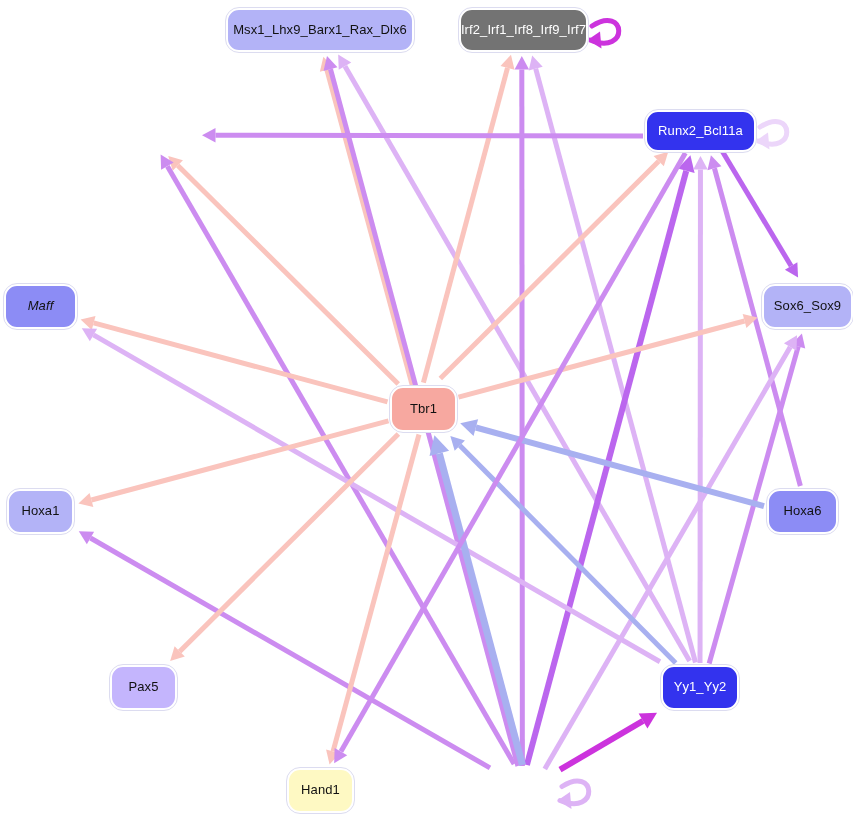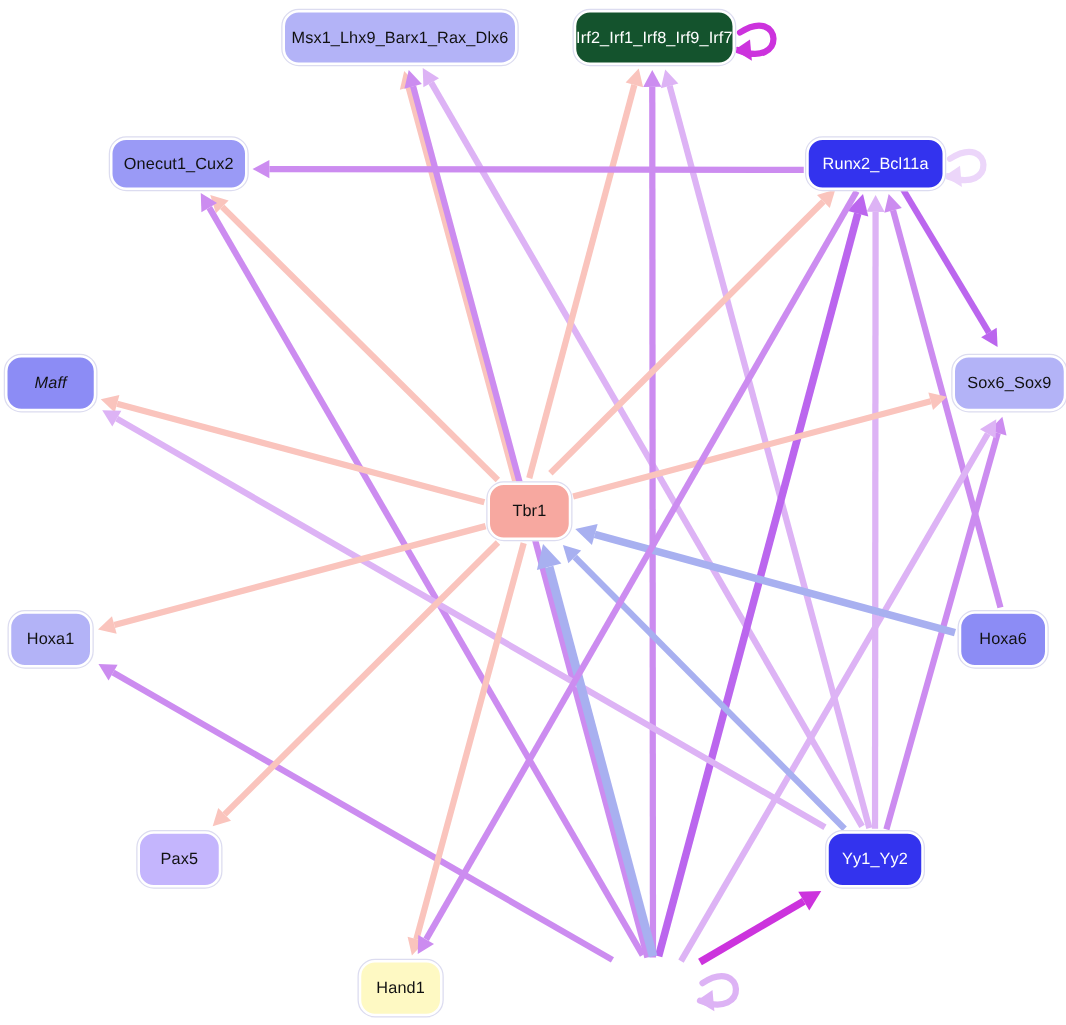--- a/index.html
+++ b/index.html
@@ -179,25 +179,22 @@
       </g>
       <g>
         <path d="M 562 786.5 C 596 764.5, 600 816.5, 560 800.5" fill="none" stroke="#ddb3f5" stroke-width="5" stroke-linecap="round"></path>
         <polygon points="570,792 557.5,800.5 571.5,809" fill="#ddb3f5"></polygon>
       </g>
     </svg>
   <div id="node-layer">
       <div class="node" style="left: 226px; top: 8px; width: 188px; height: 44px; background: rgb(179, 179, 247); color: rgb(17, 17, 17);">
         <span class="node-label">Msx1_Lhx9_Barx1_Rax_Dlx6</span>
       </div>
-      <div class="node" style="left: 459px; top: 8px; width: 129px; height: 44px; background: #14532d; color: rgb(255, 255, 255);">
+      <div class="node" style="left: 459px; top: 8px; width: 129px; height: 44px; background: #737373; color: rgb(255, 255, 255);">
         <span class="node-label">Irf2_Irf1_Irf8_Irf9_Irf7</span>
-      </div>
-      <div class="node" style="left: 88px; top: 110px; width: 110px; height: 42px; background: rgb(154, 154, 246); color: rgb(17, 17, 17);">
-        <span class="node-label">Onecut1_Cux2</span>
       </div>
       <div class="node" style="left: 645px; top: 110px; width: 111px; height: 42px; background: rgb(51, 51, 238); color: rgb(255, 255, 255);">
         <span class="node-label">Runx2_Bcl11a</span>
       </div>
       <div class="node" style="left: 4px; top: 284px; width: 73px; height: 45px; background: rgb(140, 140, 245); color: rgb(17, 17, 17); font-style: italic;">
         <span class="node-label">Maff</span>
       </div>
       <div class="node" style="left: 762px; top: 284px; width: 91px; height: 45px; background: rgb(179, 179, 247); color: rgb(17, 17, 17);">
         <span class="node-label">Sox6_Sox9</span>
       </div>

